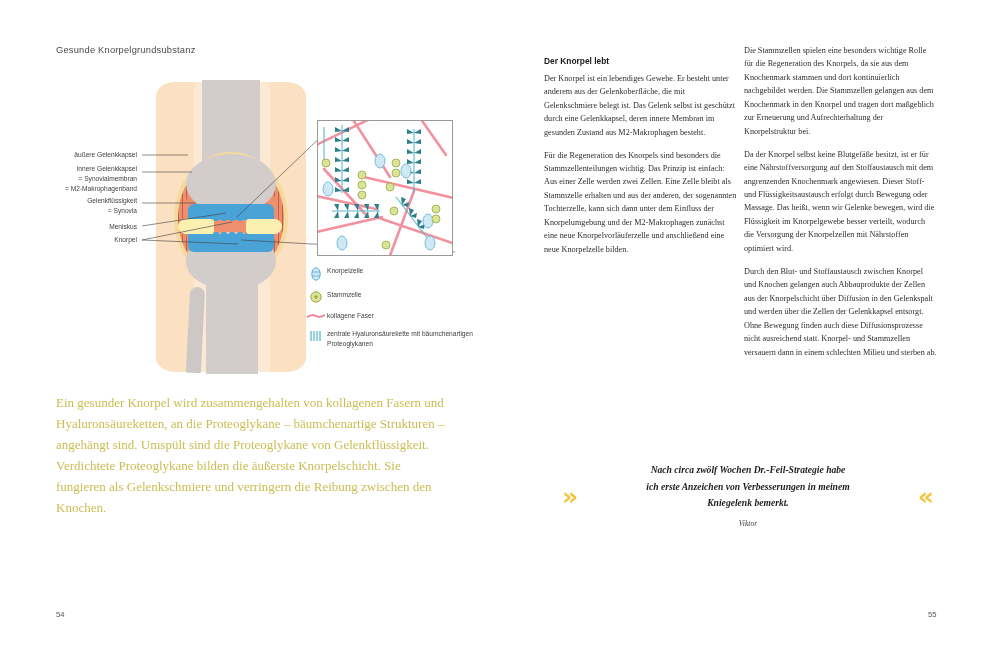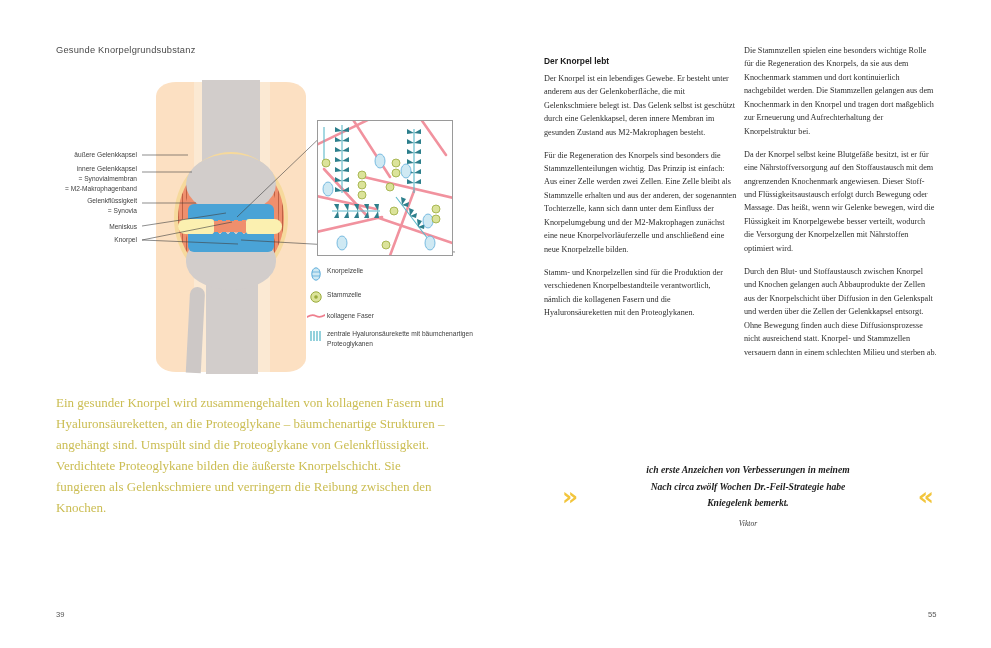--- a/index.html
+++ b/index.html
@@ -500,44 +500,43 @@
             </g>
           </svg>
         </div>
         <div class="legend-text">zentrale Hyaluronsäurekette mit bäumchenartigen Proteoglykanen</div>
       </div>
 
     </div>
 
     <div class="caption">Ein gesunder Knorpel wird zusammengehalten von kollagenen Fasern und Hyaluronsäureketten, an die Proteoglykane – bäumchenartige Strukturen – angehängt sind. Umspült sind die Proteoglykane von Gelenkflüssigkeit. Verdichtete Proteoglykane bilden die äußerste Knorpelschicht. Sie fungieren als Gelenkschmiere und verringern die Reibung zwischen den Knochen.</div>
 
-    <div class="folio folio-left">39</div>
+    <div class="folio folio-left">54</div>
   </div>
 
   <div class="page page-right"></div>
 
   <div class="col col-1">
     <div class="col-head">Der Knorpel lebt</div>
     <p>Der Knorpel ist ein lebendiges Gewebe. Er besteht unter anderem aus der Gelenkoberfläche, die mit Gelenkschmiere belegt ist. Das Gelenk selbst ist geschützt durch eine Gelenkkapsel, deren innere Membran im gesunden Zustand aus M2-Makrophagen besteht.</p>
     <p>Für die Regeneration des Knorpels sind besonders die Stammzellenteilungen wichtig. Das Prinzip ist einfach: Aus einer Zelle werden zwei Zellen. Eine Zelle bleibt als Stammzelle erhalten und aus der anderen, der sogenannten Tochterzelle, kann sich dann unter dem Einfluss der Knorpelumgebung und der M2-Makrophagen zunächst eine neue Knorpelvorläuferzelle und anschließend eine neue Knorpelzelle bilden.</p>
-    <p>Stamm- und Knorpelzellen sind für die Produktion der verschiedenen Knorpelbestandteile verantwortlich, nämlich die kollagenen Fasern und die Hyaluronsäureketten mit den Proteoglykanen.</p>
   </div>
 
   <div class="col col-2">
     <p>Die Stammzellen spielen eine besonders wichtige Rolle für die Regeneration des Knorpels, da sie aus dem Knochenmark stammen und dort kontinuierlich nachgebildet werden. Die Stammzellen gelangen aus dem Knochenmark in den Knorpel und tragen dort maßgeblich zur Erneuerung und Aufrechterhaltung der Knorpelstruktur bei.</p>
     <p>Da der Knorpel selbst keine Blutgefäße besitzt, ist er für eine Nährstoffversorgung auf den Stoffaustausch mit dem angrenzenden Knochenmark angewiesen. Dieser Stoff- und Flüssigkeitsaustausch erfolgt durch Bewegung oder Massage. Das heißt, wenn wir Gelenke bewegen, wird die Flüssigkeit im Knorpelgewebe besser verteilt, wodurch die Versorgung der Knorpelzellen mit Nährstoffen optimiert wird.</p>
     <p>Durch den Blut- und Stoffaustausch zwischen Knorpel und Knochen gelangen auch Abbauprodukte der Zellen aus der Knorpelschicht über Diffusion in den Gelenkspalt und werden über die Zellen der Gelenkkapsel entsorgt. Ohne Bewegung finden auch diese Diffusionsprozesse nicht ausreichend statt. Knorpel- und Stammzellen versauern dann in einem schlechten Milieu und sterben ab.</p>
   </div>
 
   <div class="quote-block">
     <div class="chev chev-left">»</div>
     <div class="chev chev-right">«</div>
     <div class="quote-text">
+      <div>Nach circa zwölf Wochen Dr.-Feil-Strategie habe</div>
       <div>ich erste Anzeichen von Verbesserungen in meinem</div>
-      <div>Nach circa zwölf Wochen Dr.-Feil-Strategie habe</div>
       <div>Kniegelenk bemerkt.</div>
     </div>
     <div class="quote-author">Viktor</div>
   </div>
 
   <div class="folio folio-right">55</div>
 
 </div>
 
 </body></html>

